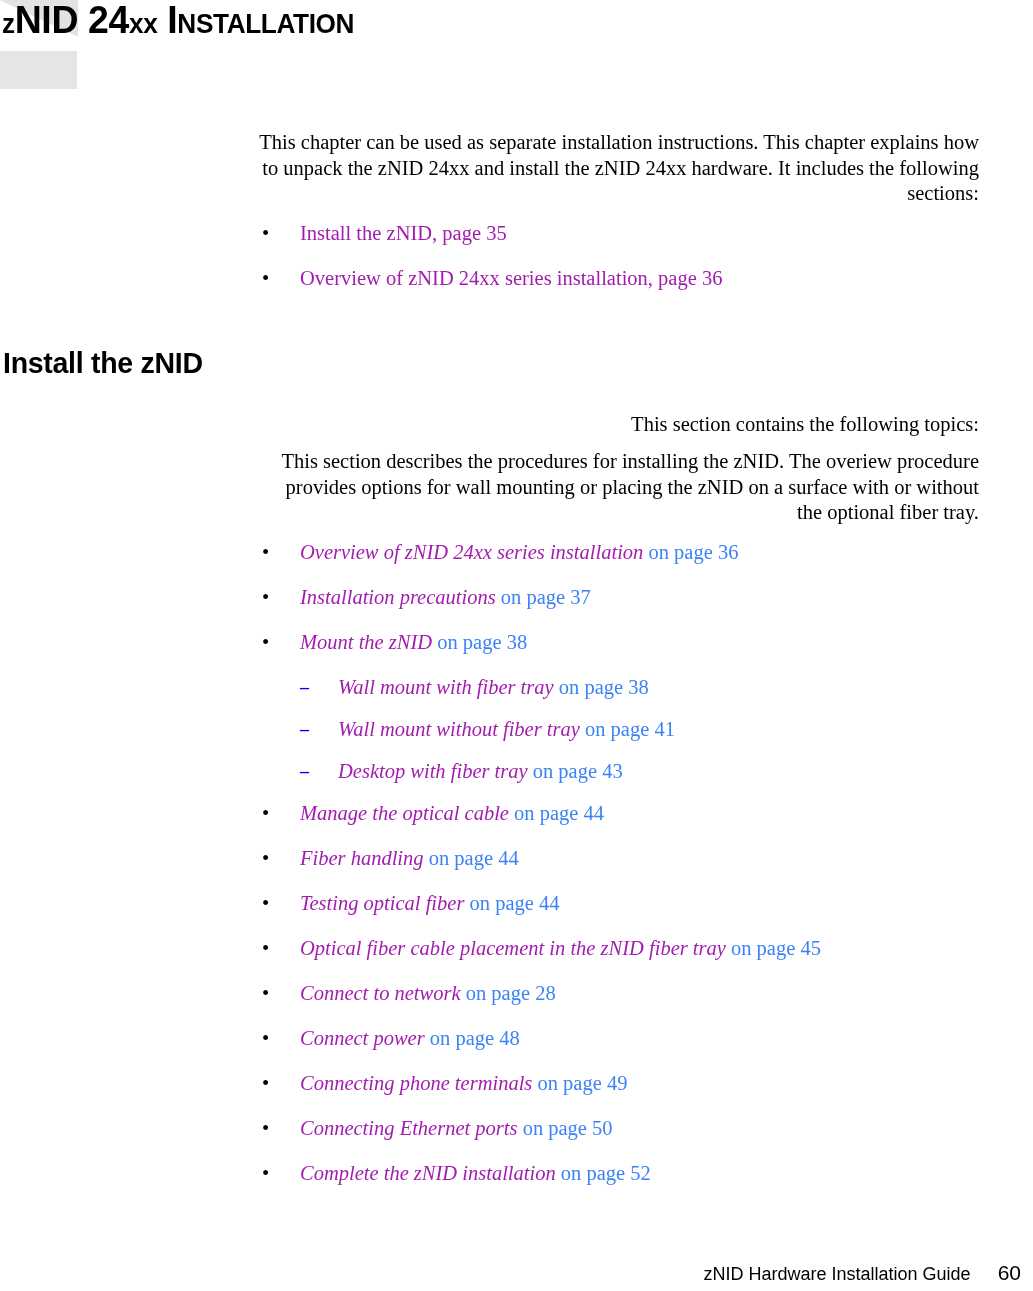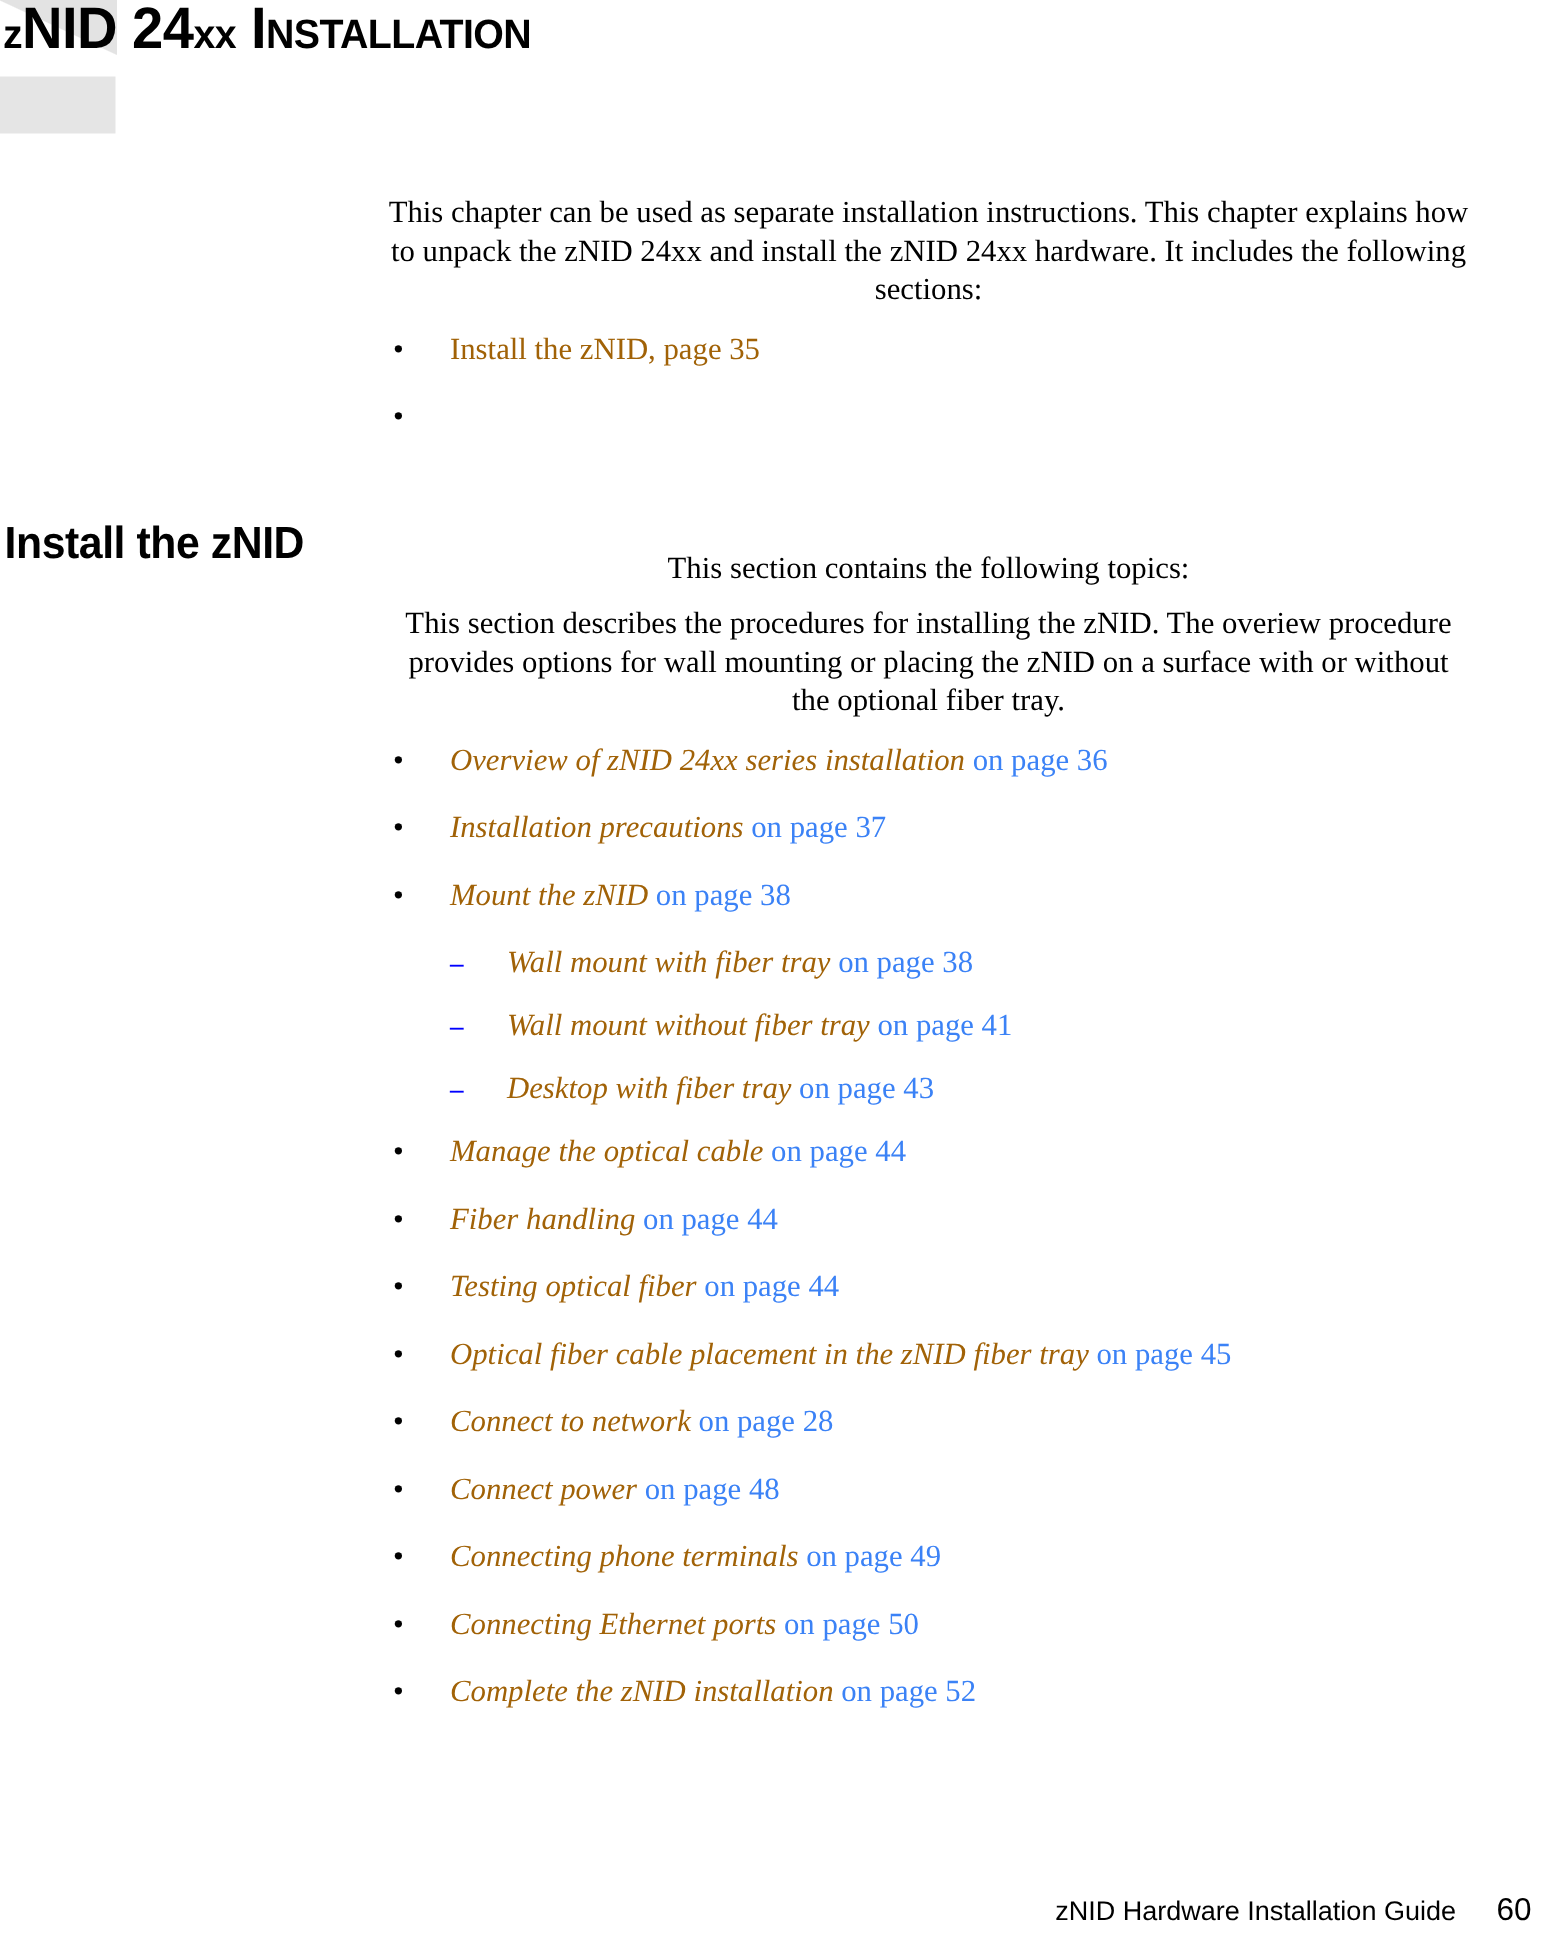--- a/index.html
+++ b/index.html
@@ -67,21 +67,21 @@
     left: 259px;
     top: 130px;
     width: 720px;
     z-index: 2;
   }
 
   p.para {
     margin: 0 0 14px 0;
     font-size: 20.5px;
     line-height: 25.5px;
-    text-align: center;
+    text-align: right;
   }
   p.para.tight {
     margin-bottom: 12px;
   }
 
   
   .section-heading {
     position: absolute;
     left: 3px;
     top: 345px;
@@ -125,21 +125,21 @@
     padding-left: 79px;
     margin-bottom: 17px;
   }
   li.bullet-item.sub > .marker {
     left: 41px;
     color: #0000ff;
     font-weight: bold;
     font-size: 18px;
   }
   .link-title {
-    color: #a16207;
+    color: #a21caf;
   }
   .link-title.italic {
     font-style: italic;
   }
   .link-page {
     color: #3b82f6;
     font-style: normal;
   }
 
   
@@ -192,21 +192,21 @@
 
 <div class="content">
 
   <p class="para">This chapter can be used as separate installation instructions. This chapter explains how to unpack the zNID 24xx and install the zNID 24xx hardware. It includes the following sections:</p>
 
   <ul class="bullets list-top">
     <li class="bullet-item">
       <span class="marker">•</span><span class="link-title">Install the zNID, page 35</span>
     </li>
     <li class="bullet-item">
-      <span class="marker">•</span>
+      <span class="marker">•</span><span class="link-title">Overview of zNID 24xx series installation, page 36</span>
     </li>
   </ul>
 
   <div style="height:101px"></div>
 
   <p class="para tight">This section contains the following topics:</p>
   <p class="para">This section describes the procedures for installing the zNID. The overiew procedure provides options for wall mounting or placing the zNID on a surface with or without the optional fiber tray.</p>
 
   <ul class="bullets list-main">
     <li class="bullet-item">

